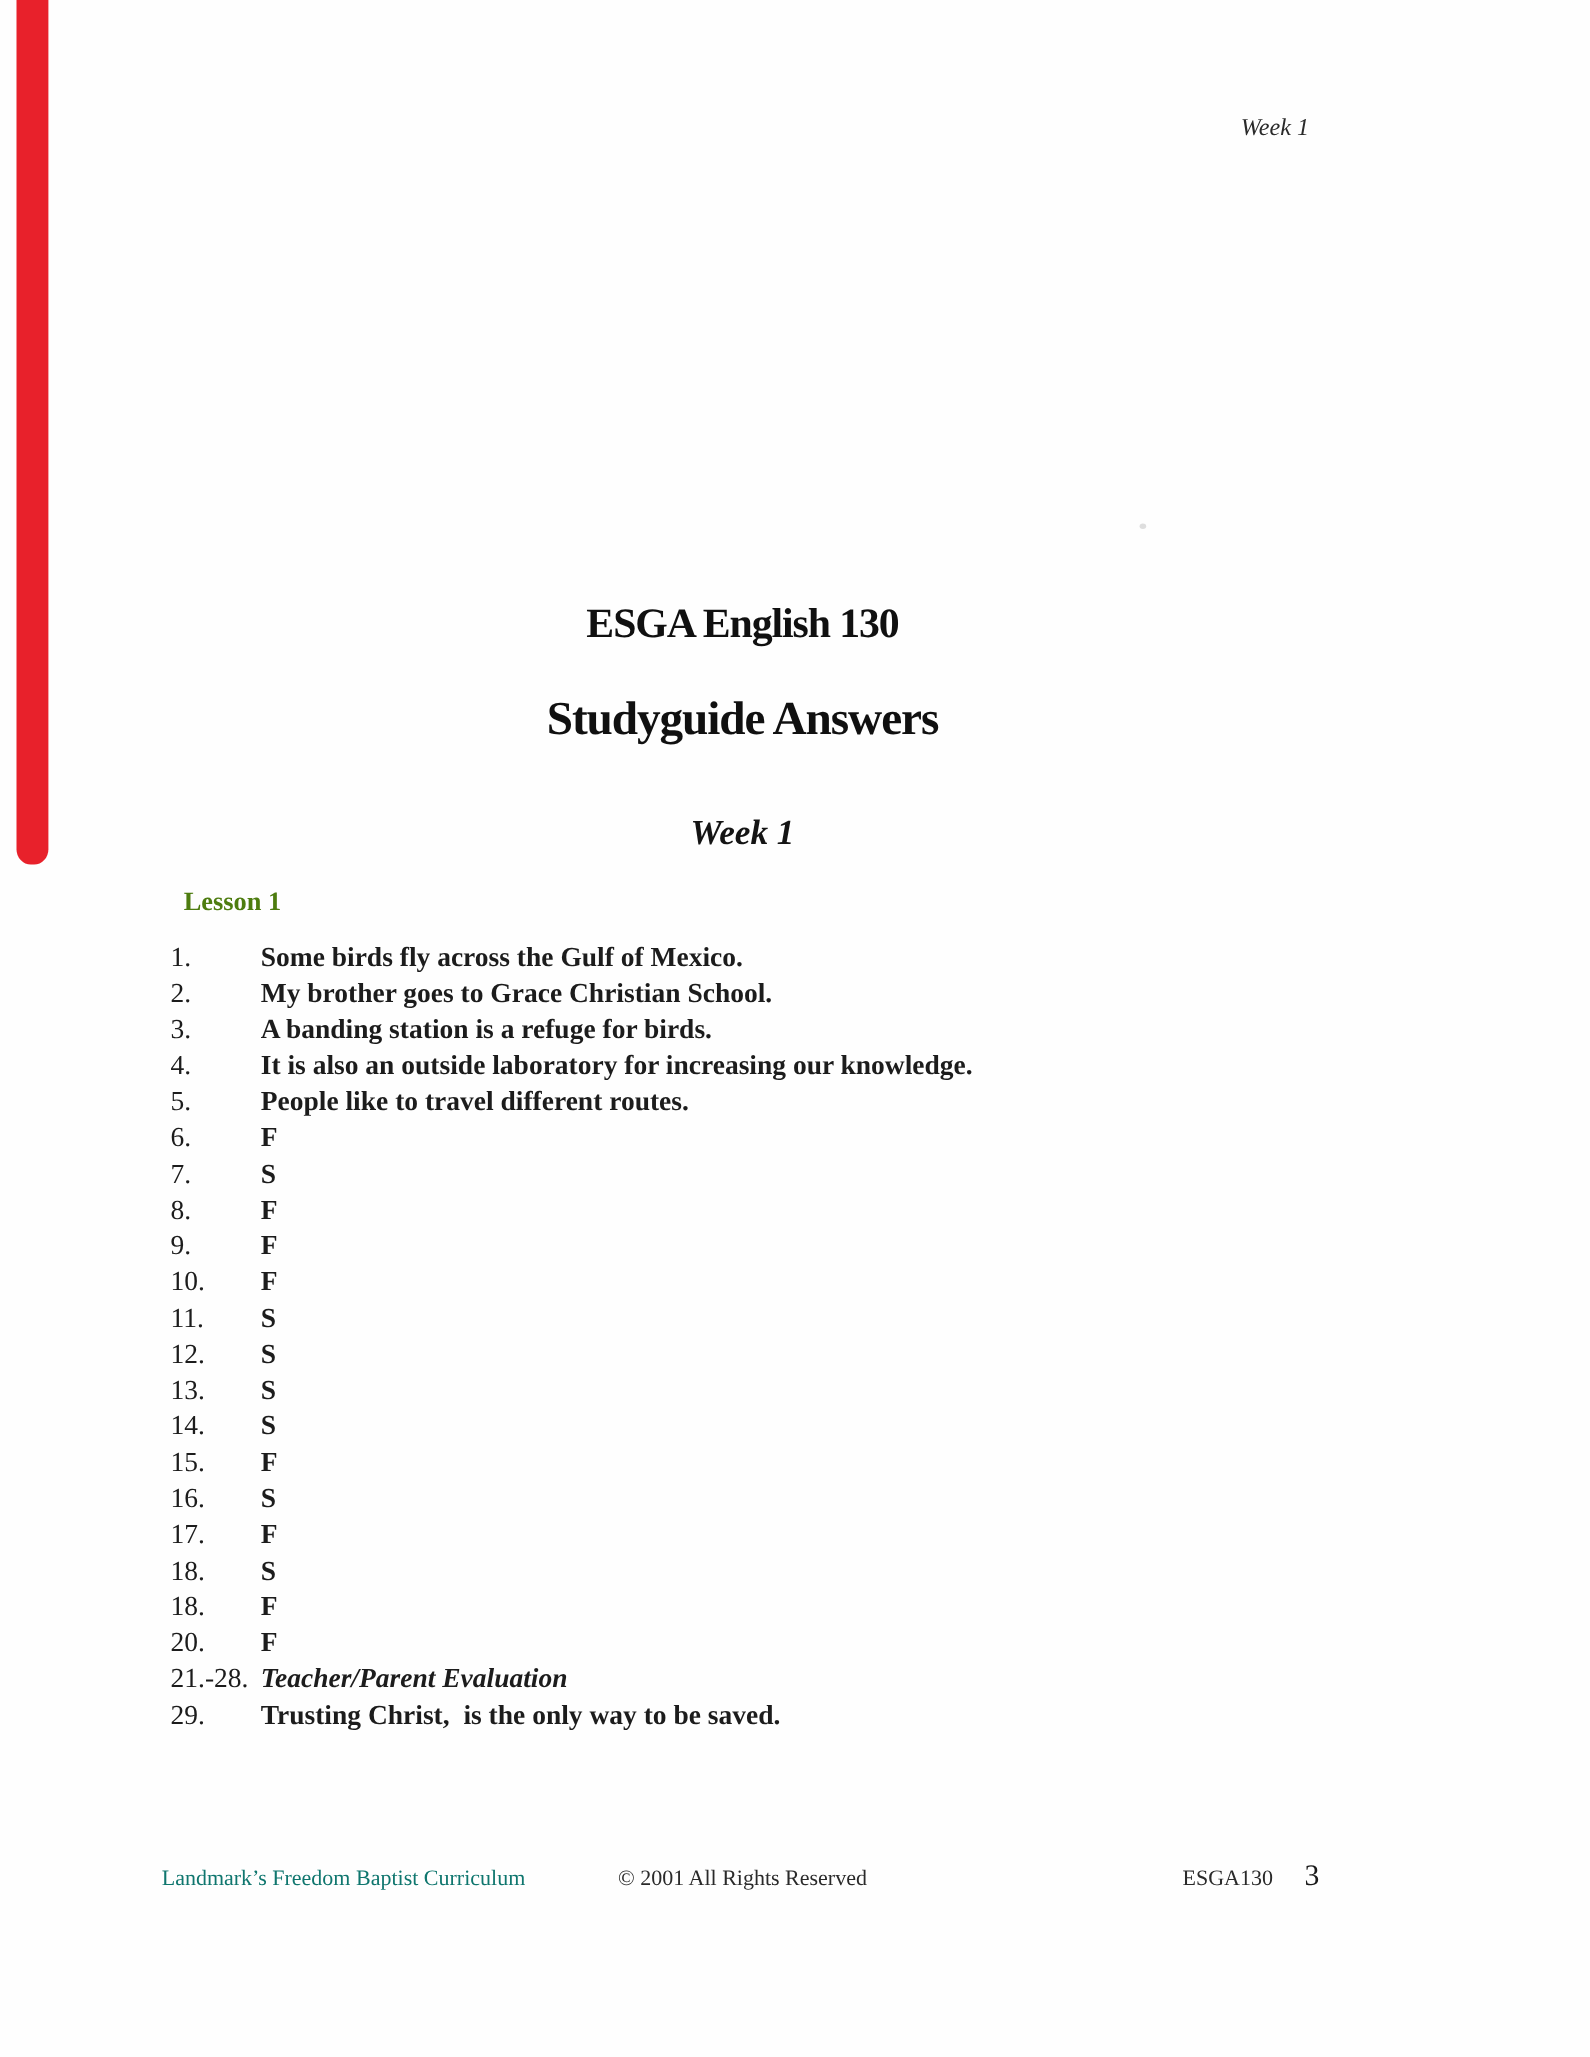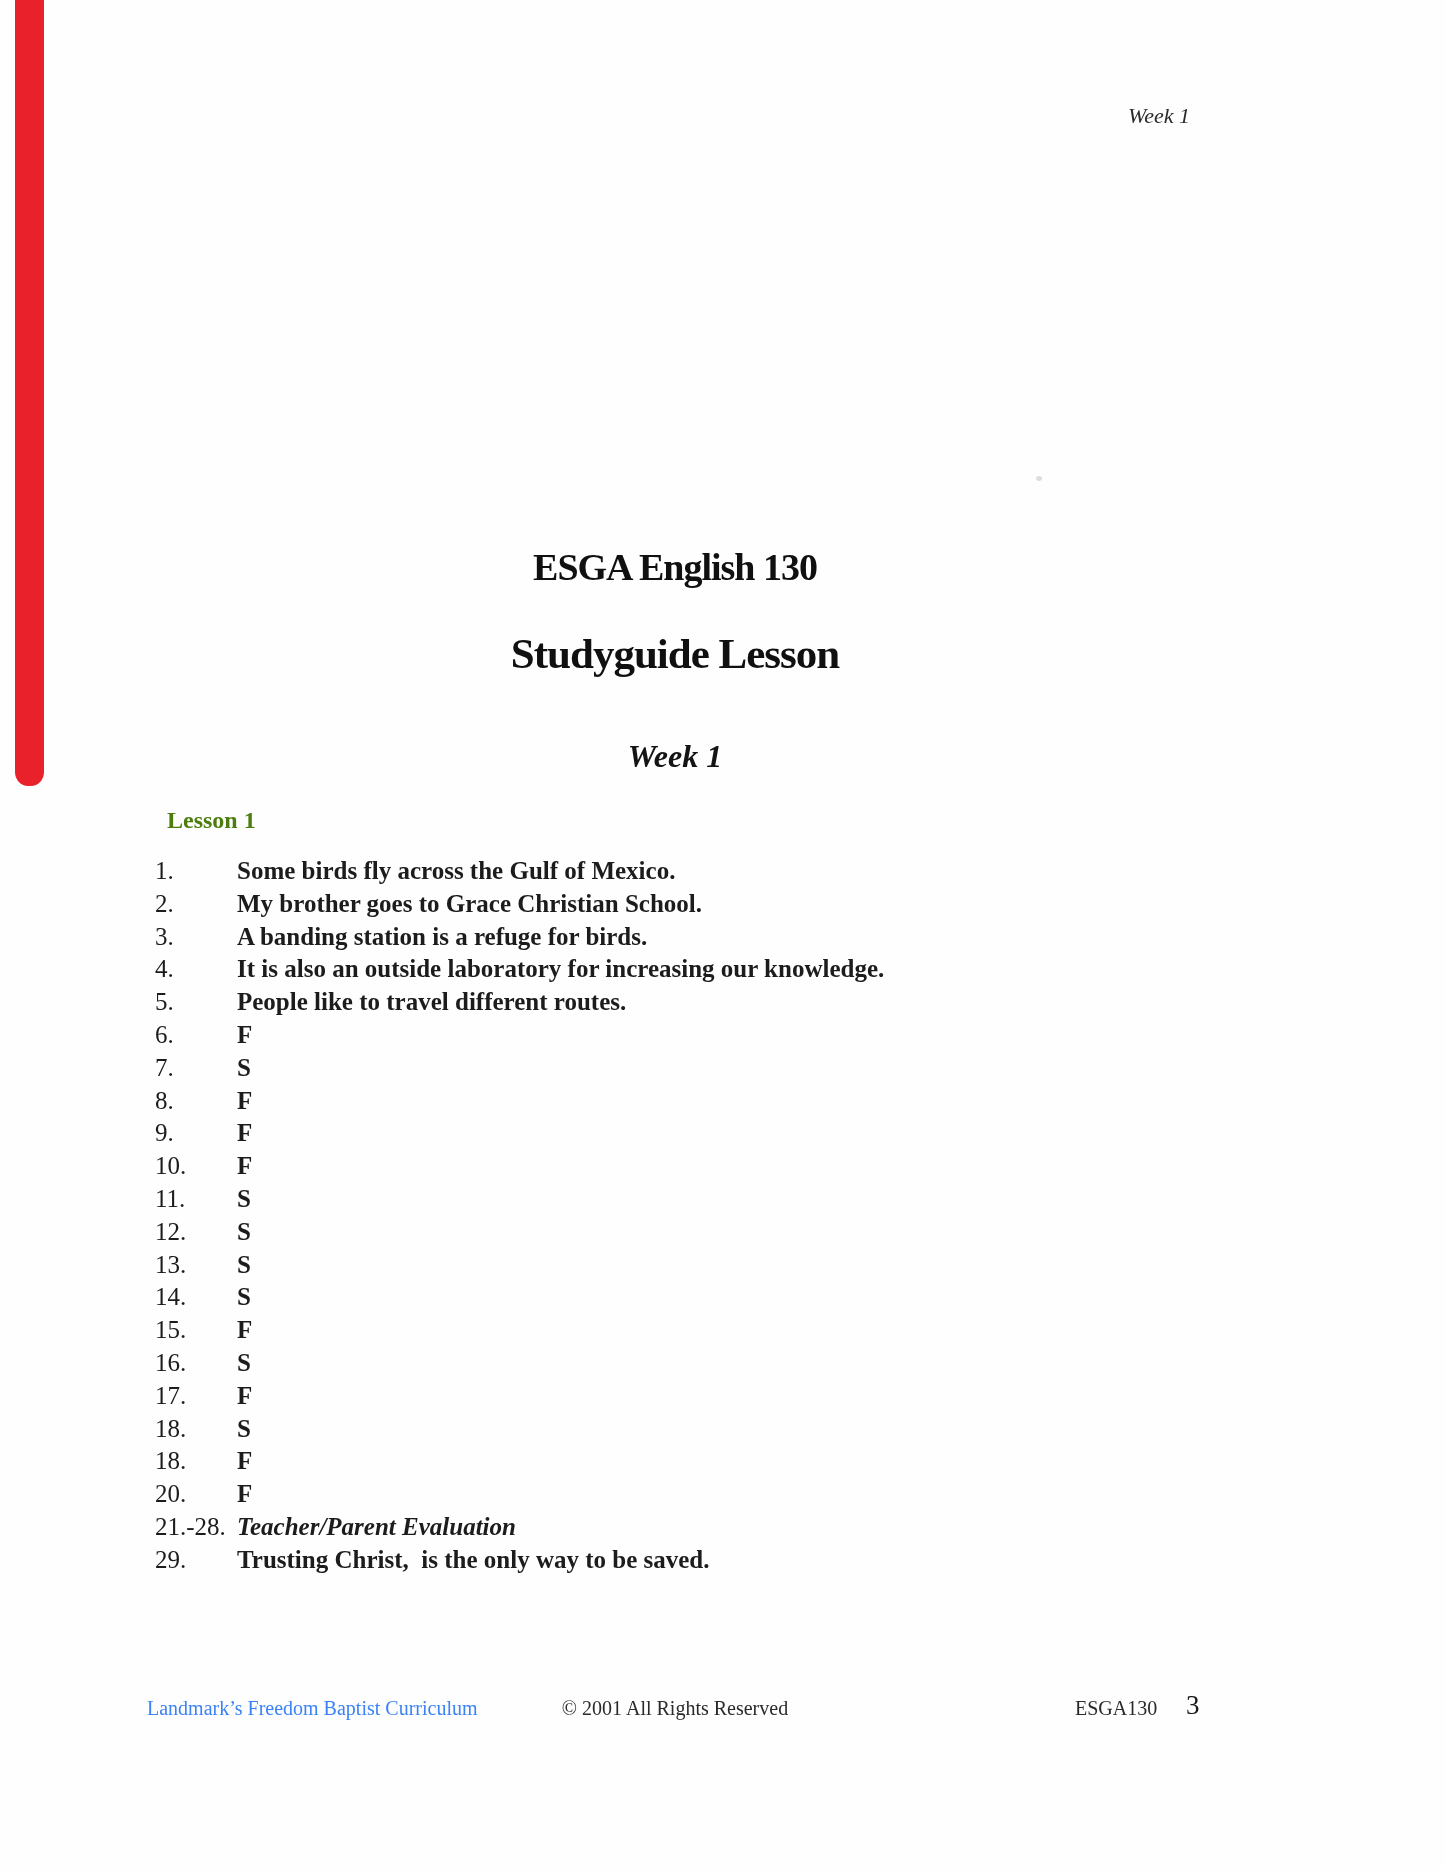--- a/index.html
+++ b/index.html
@@ -101,21 +101,21 @@
     font-weight: bold;
   }
   .answer-row.italic .txt {
     font-style: italic;
   }
   .footer-left {
     position: absolute;
     left: 147px;
     top: 1697px;
     font-size: 20px;
-    color: #3b82f6;
+    color: #0f766e;
   }
   .footer-center {
     top: 1697px;
     font-size: 20px;
     color: #2a2a2a;
   }
   .footer-code {
     position: absolute;
     left: 1075px;
     top: 1697px;
@@ -135,21 +135,21 @@
 
 <div class="page">
 
   <div class="red-strip" style="background: rgb(232, 33, 43);"></div>
   <div class="scan-speck"></div>
 
   <div class="header-right">Week 1</div>
 
   <div class="centered-block title1">ESGA English 130</div>
 
-  <div class="centered-block title2">Studyguide Lesson</div>
+  <div class="centered-block title2">Studyguide Answers</div>
 
   <div class="centered-block week-heading">Week 1</div>
 
   <div class="lesson-heading">Lesson 1</div>
 
   <div class="answers">
       <div class="answer-row">
         <span class="num">1.</span>
         <span class="txt">Some birds fly across the Gulf of Mexico.</span>
       </div>

